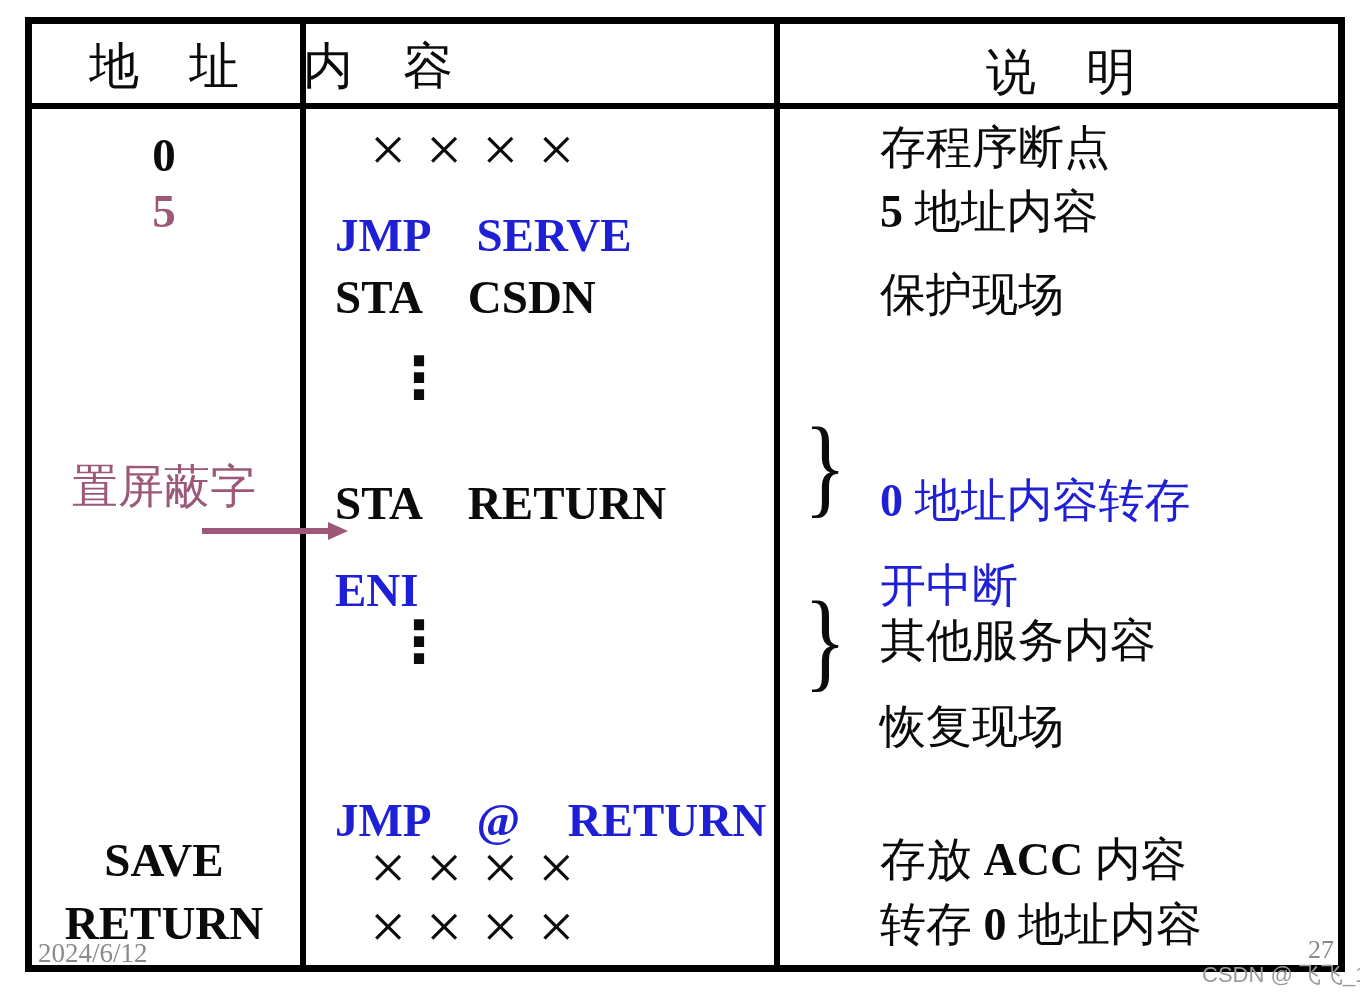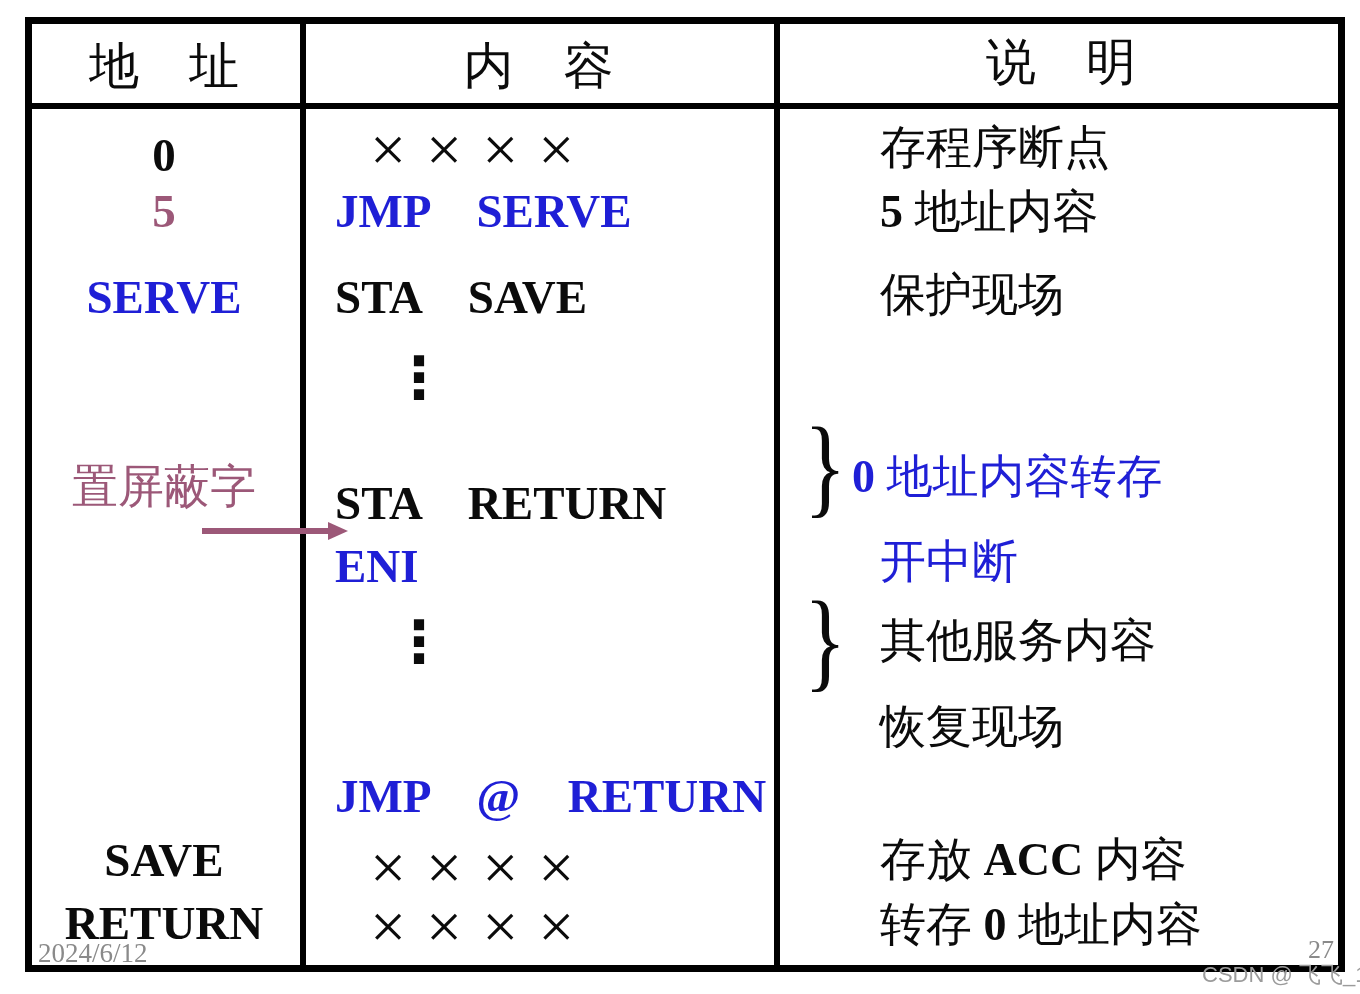--- a/index.html
+++ b/index.html
@@ -11,32 +11,32 @@
          border:7px solid #000;box-sizing:border-box;}
   .vline{position:absolute;top:17px;height:955px;width:6px;background:#000;}
   .v1{left:300px}.v2{left:774px}
   .hline{position:absolute;left:25px;width:1320px;height:6px;background:#000;top:103px;}
 
   
   .line{position:absolute;transform:translateY(-50%);white-space:pre;line-height:1;}
   .cn{font-size:46px;}
   .lt{font-weight:700;font-size:47px;}
   .hdr{font-size:50px;}
-  .blue{color:#1f1fd6;}
+  .blue{color:#1f1fd6;margin-top:24px;}
   .plum{color:#9c5878;}
   .gray{color:#8a8a8a;}
   .b{font-weight:700;}
   .instr{word-spacing:12px;}
   .xrow{font-size:64px;letter-spacing:20px;}
   .dots{font-family:"DejaVu Sans",sans-serif;font-size:58px;font-weight:700;}
   .brace{font-size:88px;font-weight:400;transform:translateY(-50%) scaleY(1.25);}
 
   
   .c1{left:25px;width:278px;text-align:center;}
-  .c2h{left:303px;width:471px;text-align:center;}
+  .c2h{left:303px;width:471px;}
   .c3h{left:777px;width:568px;text-align:center;}
 
   
   .arrow-line{position:absolute;left:202px;top:528px;width:126px;height:6px;background:#9c5878;}
   .arrow-head{position:absolute;left:328px;top:522px;width:0;height:0;
               border-left:20px solid #9c5878;border-top:9px solid transparent;border-bottom:9px solid transparent;}
 
   .foot{font-size:27px;}
   .wm{font-family:"Liberation Sans","DejaVu Sans",sans-serif;font-size:22px;color:#9b9b9b;}
   .pg{font-size:26px;}
@@ -46,49 +46,48 @@
 
 <div id="stage">
 
   <div class="frame"></div>
   <div class="vline v1"></div>
   <div class="vline v2"></div>
   <div class="hline"></div>
 
   <div class="line cn hdr c1" style="top:66px">地　址</div>
   <div class="line cn hdr c2h" style="top:66px">内　容</div>
-  <div class="line cn hdr c3h" style="top:62px">说　明</div>
+  <div class="line cn hdr c3h" style="top:72px">说　明</div>
 
   <div class="line lt c1" style="top:155px">0</div>
   <div class="line lt plum c1" style="top:211px">5</div>
-  <div class="line lt blue c1" style="top:297px">SERVE</div>
   <div class="line cn plum c1" style="top:487px;">置屏蔽字</div>
   <div class="line lt c1" style="top:923px">RETURN</div>
   <div class="line lt c1" style="top:860px">SAVE</div>
 
   <div class="arrow-line"></div>
   <div class="arrow-head"></div>
 
   <div class="line xrow" style="left:370px;top:150px">××××</div>
   <div class="line lt blue instr" style="left:335px;top:211px">JMP  SERVE</div>
-  <div class="line lt instr" style="left:335px;top:297px">STA  SAVE</div>
+  <div class="line lt instr" style="left:335px;top:297px">STA  CSDN</div>
   <div class="line dots" style="left:390px;top:378px">⋮</div>
   <div class="line lt instr" style="left:335px;top:503px">STA  RETURN</div>
   <div class="line lt blue" style="left:335px;top:566px">ENI</div>
   <div class="line dots" style="left:390px;top:642px">⋮</div>
   <div class="line lt blue instr" style="left:335px;top:796px">JMP  @  RETURN</div>
   <div class="line xrow" style="left:370px;top:868px">××××</div>
   <div class="line xrow" style="left:370px;top:927px">××××</div>
 
   <div class="line cn" style="left:880px;top:148px">存程序断点</div>
   <div class="line cn" style="left:880px;top:212px"><span class="b">5</span><span> 地址内容</span></div>
   <div class="line cn" style="left:880px;top:295px">保护现场</div>
 
   <div class="line brace" style="left:804px;top:467px">}</div>
-  <div class="line cn blue" style="left:852px;top:477px"><span class="b">0</span><span> 地址内容转存</span></div>
+  <div class="line cn blue" style="left:880px;top:477px"><span class="b">0</span><span> 地址内容转存</span></div>
 
   <div class="line cn blue" style="left:880px;top:562px">开中断</div>
 
   <div class="line brace" style="left:804px;top:641px">}</div>
   <div class="line cn" style="left:880px;top:641px">其他服务内容</div>
 
   <div class="line cn" style="left:880px;top:727px">恢复现场</div>
 
   <div class="line cn" style="left:880px;top:860px"><span>存放 </span><span class="b">ACC</span><span> 内容</span></div>
   <div class="line cn" style="left:880px;top:925px"><span>转存 </span><span class="b">0</span><span> 地址内容</span></div>

